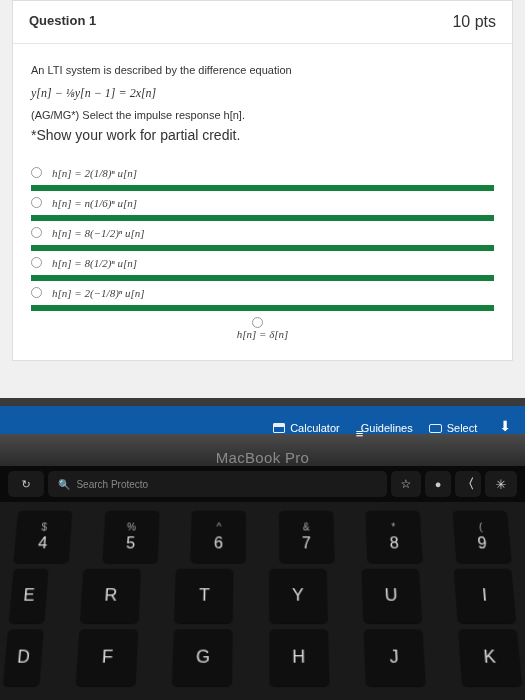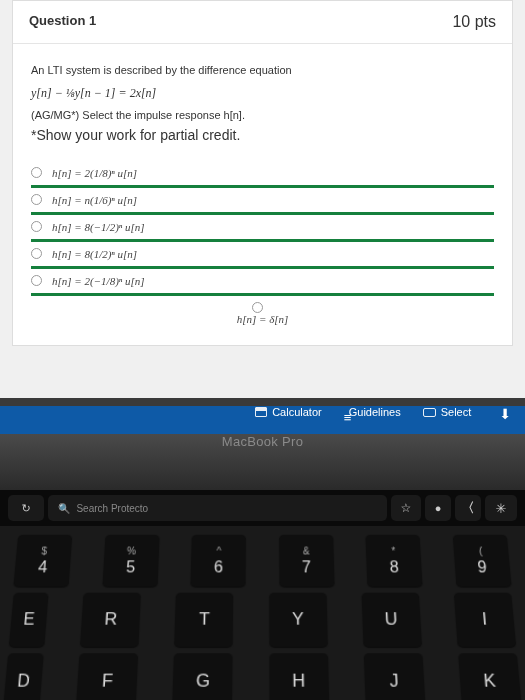--- a/index.html
+++ b/index.html
@@ -7,35 +7,35 @@
     
     .quiz-area { background: #f0f0f0; padding: 0; height: 398px; }
     .question-card { background: #fff; border: 1px solid #ddd; margin: 0 12px; }
     .question-header { display: flex; justify-content: space-between; padding: 12px 16px; border-bottom: 1px solid #e5e5e5; gap: 14px; }
     .question-title { font-weight: bold; font-size: 13px; color: #333; }
     .points { font-size: 16px; color: #333; }
     .question-body { padding: 18px 18px 10px 18px; font-size: 11px; color: #333; line-height: 1.6; }
     .equation { font-style: italic; padding: 4px 0; font-size: 12px; font-family: 'Times New Roman', serif; }
     .small-text { font-size: 14px; }
     .options { padding: 4px 18px 14px 18px; }
-    .option { display: flex; align-items: center; padding: 6px 0; border-bottom: 3px solid #15803d; }
+    .option { display: flex; align-items: center; padding: 6px 0; border-bottom: 6px solid #15803d; }
     .option:last-child { border-bottom: none; flex-direction: column; }
     .radio { width: 11px; height: 11px; border: 1px solid #999; border-radius: 50%; margin-right: 10px; flex-shrink: 0; }
     .option-text { font-size: 11px; font-style: italic; font-family: 'Times New Roman', serif; color: #444; }
     
-    .blue-bar { background: #0e5aa7; height: 28px; display: flex; align-items: flex-start; justify-content: flex-end; padding: 0 14px; gap: 22px; color: #fff; font-size: 11px; margin-top: 8px; }
+    .blue-bar { background: #0e5aa7; height: 28px; display: flex; align-items: flex-end; justify-content: flex-end; padding: 0 14px; gap: 16px; color: #fff; font-size: 11px; margin-top: 8px; }
     .tool { display: flex; align-items: center; gap: 5px; }
     .tool-icon { width: 12px; height: 10px; background: #fff; opacity: 0.9; }
     .icon-calc { background: linear-gradient(to bottom, #fff 40%, transparent 40%); border: 1px solid #fff; border-radius: 1px; }
     .icon-list { position: relative; }
     .icon-list::before { content: '≡'; color: #fff; font-size: 13px; line-height: 10px; }
     .icon-cam { border: 1.5px solid #fff; border-radius: 2px; width: 13px; height: 9px; position: relative; background: transparent; }
     .download-icon { font-size: 14px; margin-left: 6px; }
     
-    .bezel { background: linear-gradient(to bottom, #4a4a4a, #2a2a2a); height: 56px; display: flex; align-items: flex-start; justify-content: center; color: #8a8a8a; font-size: 13px; font-family: -apple-system, sans-serif; letter-spacing: 0.3px; }
+    .bezel { background: linear-gradient(to bottom, #4a4a4a, #2a2a2a); height: 32px; display: flex; align-items: flex-end; justify-content: center; color: #8a8a8a; font-size: 15px; font-family: -apple-system, sans-serif; letter-spacing: 0.3px; }
     
     .touchbar { background: #0a0a0a; height: 36px; display: flex; align-items: center; padding: 0 8px; gap: 4px; }
     .tb-btn { background: #1a1a1a; border-radius: 5px; height: 26px; display: flex; align-items: center; justify-content: center; color: #ccc; font-size: 11px; }
     .tb-refresh { width: 36px; }
     .tb-search { flex: 1; justify-content: flex-start; padding: 0 10px; gap: 6px; color: #888; font-size: 10px; }
     .tb-star { width: 30px; font-size: 12px; }
     .tb-dot { width: 26px; }
     .tb-chev { width: 26px; font-size: 13px; font-weight: bold; }
     .tb-sun { width: 32px; font-size: 13px; }
     

